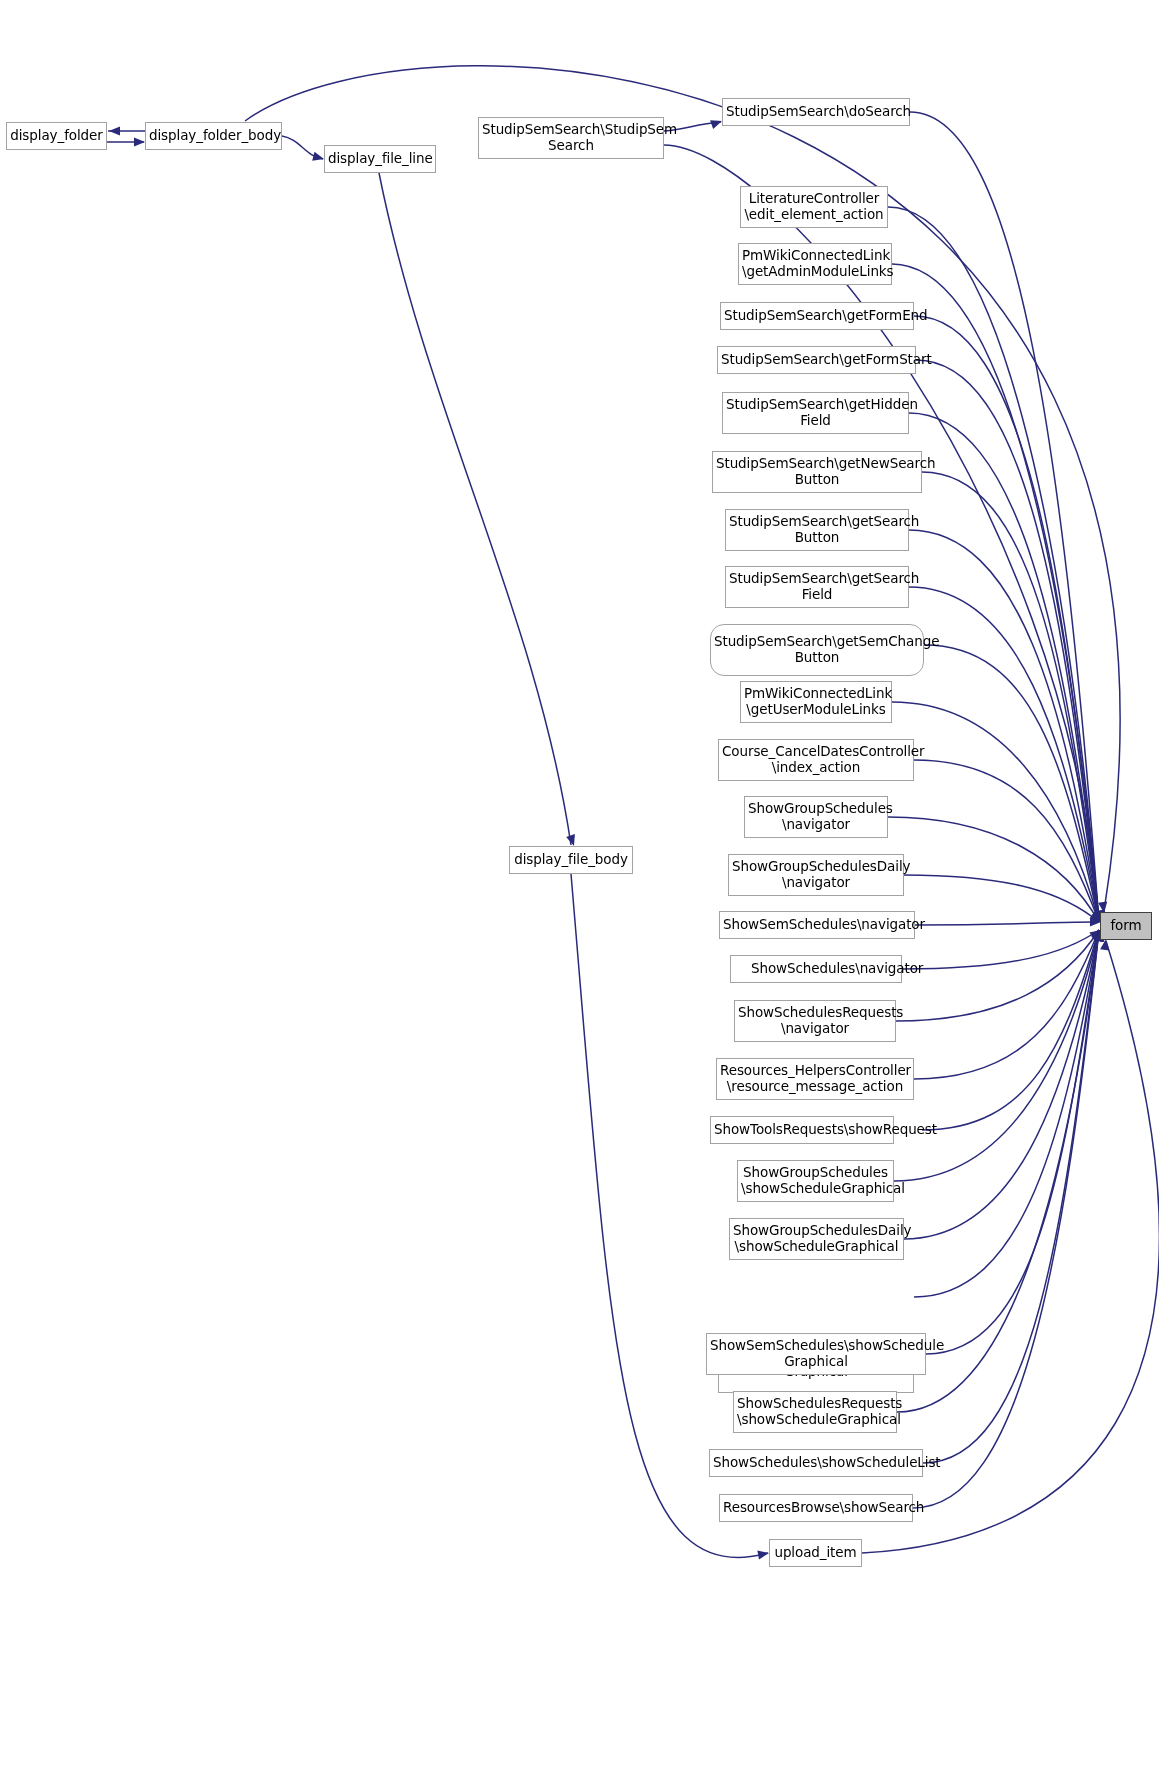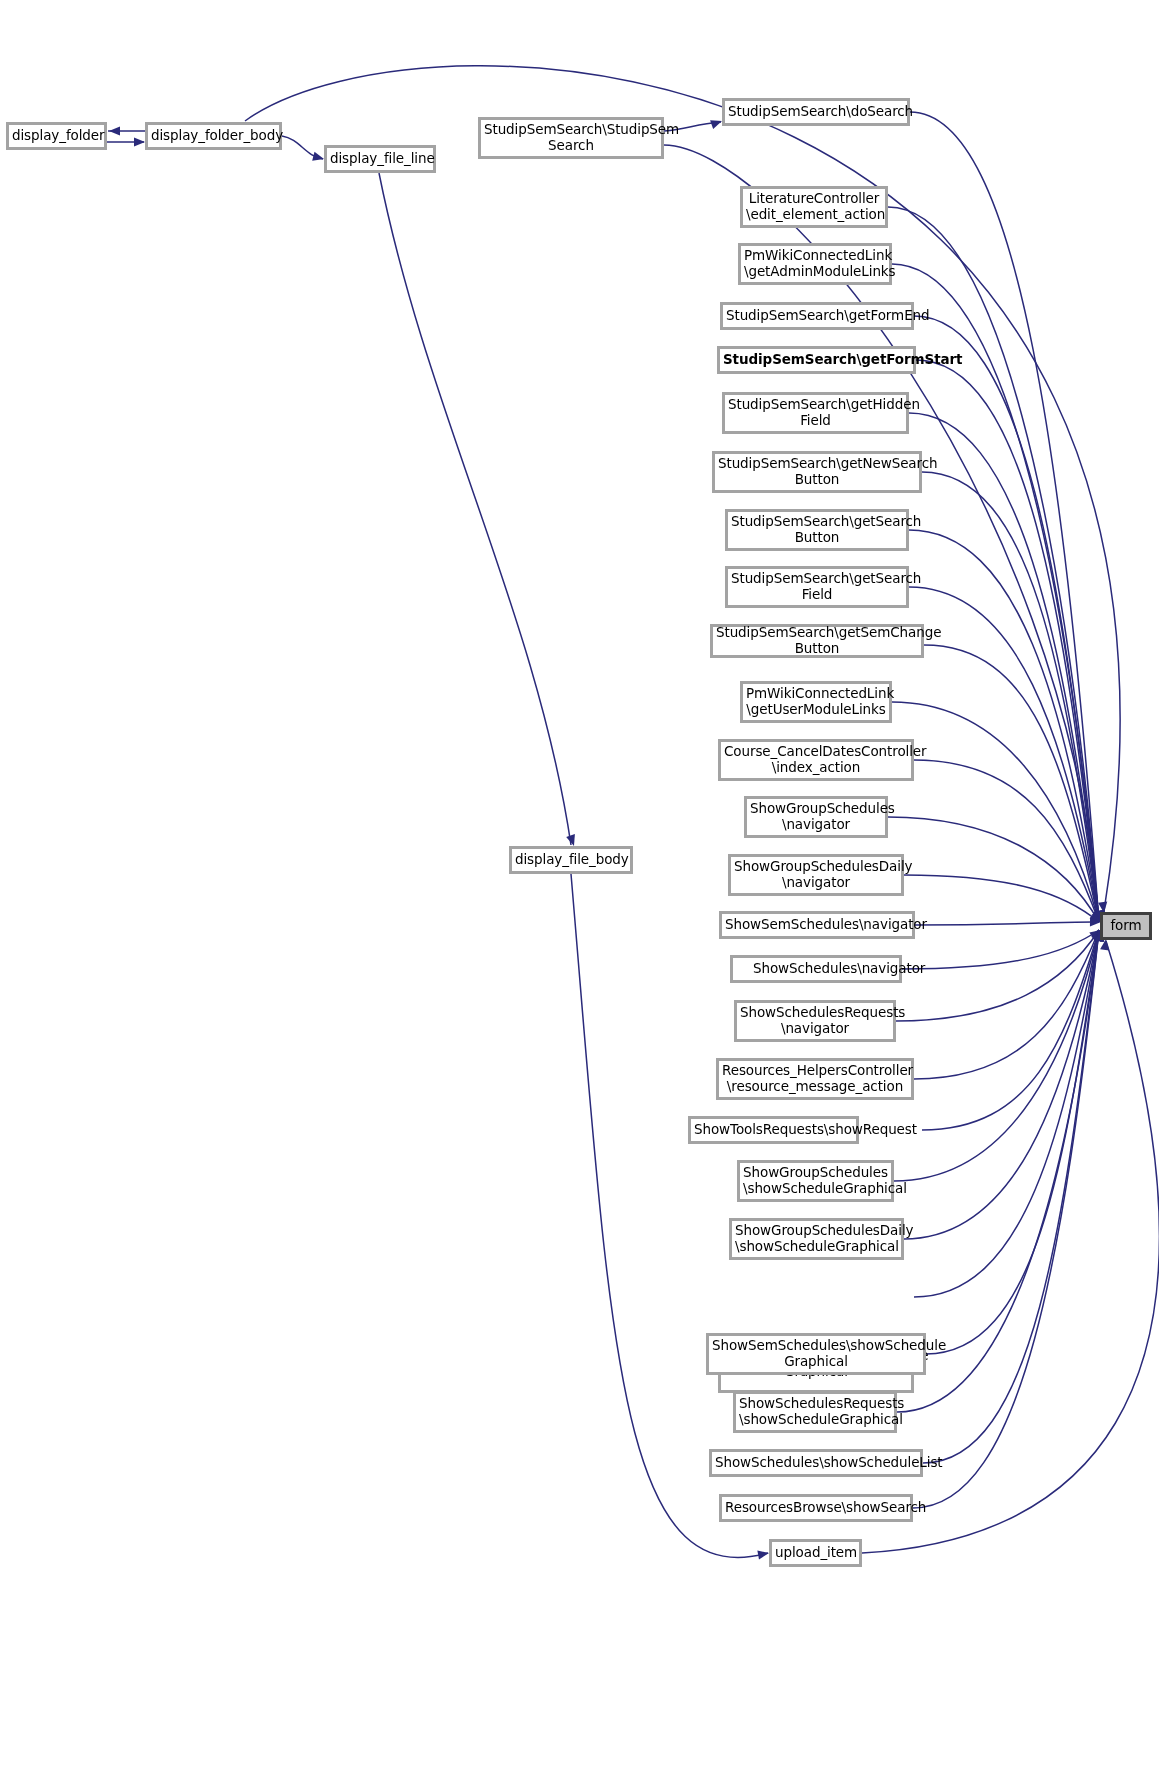--- a/index.html
+++ b/index.html
@@ -2,21 +2,21 @@
 <html><head>
 <meta charset="utf-8">
 <style>
   html,body{margin:0;padding:0;background:#ffffff;}
   body{font-family:"DejaVu Sans","Liberation Sans",sans-serif;}
   #canvas{position:relative;width:1159px;height:1782px;background:#ffffff;overflow:hidden;}
   svg.edges{position:absolute;left:0;top:0;width:1159px;height:1782px;pointer-events:none;}
   .node{
     position:absolute;
     box-sizing:border-box;
-    border:3px solid #a3a3a3;
+    border:1px solid #a3a3a3;
     background:#ffffff;
     color:#000000;
     font-size:13.5px;
     line-height:1.18;
     display:flex;
     align-items:center;
     justify-content:center;
     text-align:center;
     white-space:pre-line;
     padding:1px 3px;
@@ -106,46 +106,46 @@
       <div class="node" style="left: 145px; top: 122px; width: 137px; height: 28px;"><span>display_folder_body</span></div>
       <div class="node" style="left: 324px; top: 145px; width: 112px; height: 28px;"><span>display_file_line</span></div>
       <div class="node" style="left: 478px; top: 117px; width: 186px; height: 42px;"><span>StudipSemSearch\StudipSem
 Search</span></div>
       <div class="node" style="left: 722px; top: 98px; width: 188px; height: 28px;"><span>StudipSemSearch\doSearch</span></div>
       <div class="node" style="left: 740px; top: 186px; width: 148px; height: 42px;"><span>LiteratureController
 \edit_element_action</span></div>
       <div class="node" style="left: 738px; top: 243px; width: 154px; height: 42px;"><span>PmWikiConnectedLink
 \getAdminModuleLinks</span></div>
       <div class="node" style="left: 720px; top: 302px; width: 194px; height: 28px;"><span>StudipSemSearch\getFormEnd</span></div>
-      <div class="node" style="left: 717px; top: 346px; width: 199px; height: 28px; font-weight: bold;"><span>StudipSemSearch\getFormStart</span></div>
+      <div class="node" style="left: 717px; top: 346px; width: 199px; height: 28px;"><span>StudipSemSearch\getFormStart</span></div>
       <div class="node" style="left: 722px; top: 392px; width: 187px; height: 42px;"><span>StudipSemSearch\getHidden
 Field</span></div>
       <div class="node" style="left: 712px; top: 451px; width: 210px; height: 42px;"><span>StudipSemSearch\getNewSearch
 Button</span></div>
       <div class="node" style="left: 725px; top: 509px; width: 184px; height: 42px;"><span>StudipSemSearch\getSearch
 Button</span></div>
       <div class="node" style="left: 725px; top: 566px; width: 184px; height: 42px;"><span>StudipSemSearch\getSearch
 Field</span></div>
-      <div class="node" style="left: 710px; top: 624px; width: 214px; height: 34px;"><span>StudipSemSearch\getSemChange
+      <div class="node" style="left: 710px; top: 624px; width: 214px; height: 52px; border-radius: 14px;"><span>StudipSemSearch\getSemChange
 Button</span></div>
       <div class="node" style="left: 740px; top: 681px; width: 152px; height: 42px;"><span>PmWikiConnectedLink
 \getUserModuleLinks</span></div>
       <div class="node" style="left: 718px; top: 739px; width: 196px; height: 42px;"><span>Course_CancelDatesController
 \index_action</span></div>
       <div class="node" style="left: 744px; top: 796px; width: 144px; height: 42px;"><span>ShowGroupSchedules
 \navigator</span></div>
       <div class="node" style="left: 728px; top: 854px; width: 176px; height: 42px;"><span>ShowGroupSchedulesDaily
 \navigator</span></div>
       <div class="node" style="left: 719px; top: 911px; width: 196px; height: 28px;"><span>ShowSemSchedules\navigator</span></div>
       <div class="node" style="left: 730px; top: 955px; width: 172px; height: 28px; padding-left: 20px;"><span>ShowSchedules\navigator</span></div>
       <div class="node" style="left: 734px; top: 1000px; width: 162px; height: 42px;"><span>ShowSchedulesRequests
 \navigator</span></div>
       <div class="node" style="left: 716px; top: 1058px; width: 198px; height: 42px; justify-content: center;"><span>Resources_HelpersController
 \resource_message_action</span></div>
-      <div class="node" style="left: 688px; top: 1116px; width: 171px; height: 28px;"><span>ShowToolsRequests\showRequest</span></div>
+      <div class="node" style="left: 710px; top: 1116px; width: 184px; height: 28px;"><span>ShowToolsRequests\showRequest</span></div>
       <div class="node" style="left: 737px; top: 1160px; width: 157px; height: 42px;"><span>ShowGroupSchedules
 \showScheduleGraphical</span></div>
       <div class="node" style="left: 729px; top: 1218px; width: 175px; height: 42px;"><span>ShowGroupSchedulesDaily
 \showScheduleGraphical</span></div>
       <div class="node" style="left: 718px; top: 1335px; width: 196px; height: 58px;"><span>ShowSchedules\showSchedule
 Graphical</span></div>
       <div class="node" style="left: 706px; top: 1333px; width: 220px; height: 42px;"><span>ShowSemSchedules\showSchedule
 Graphical</span></div>
       <div class="node" style="left: 733px; top: 1391px; width: 164px; height: 42px;"><span>ShowSchedulesRequests
 \showScheduleGraphical</span></div>

